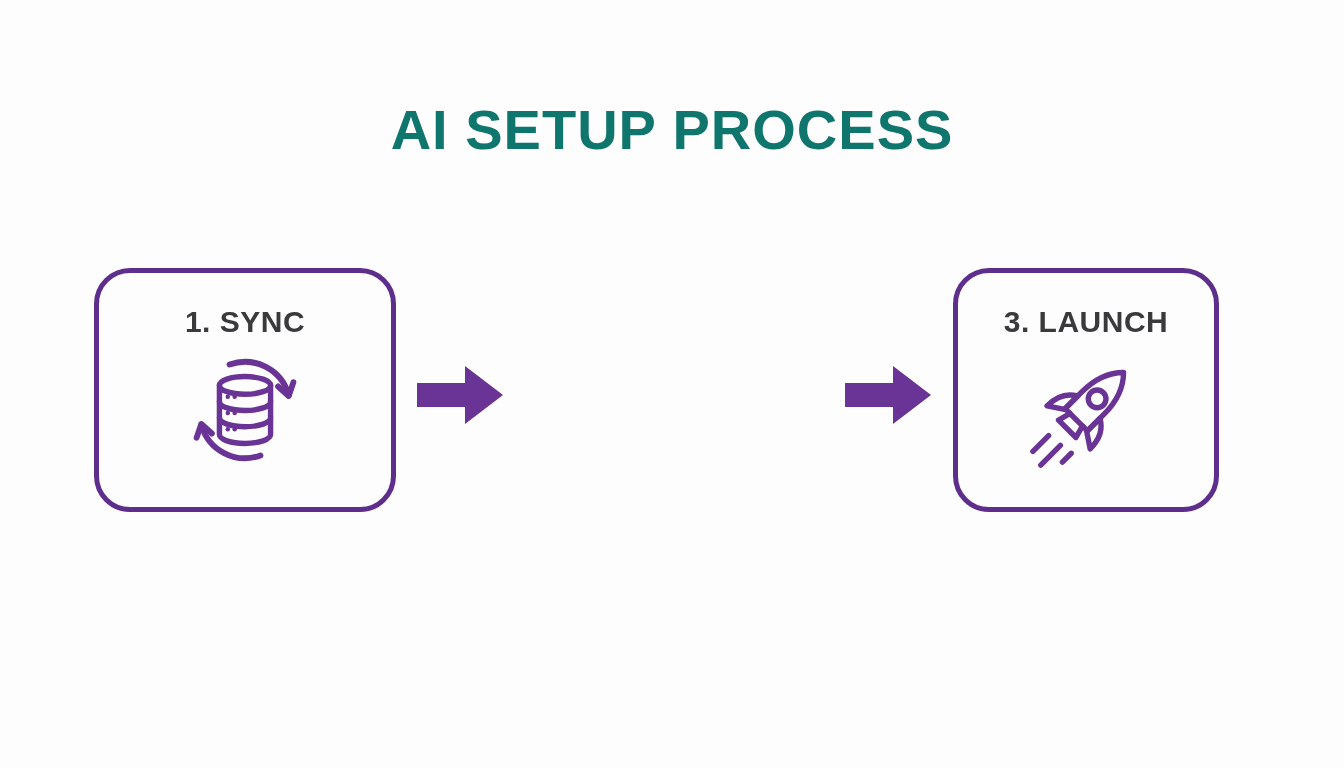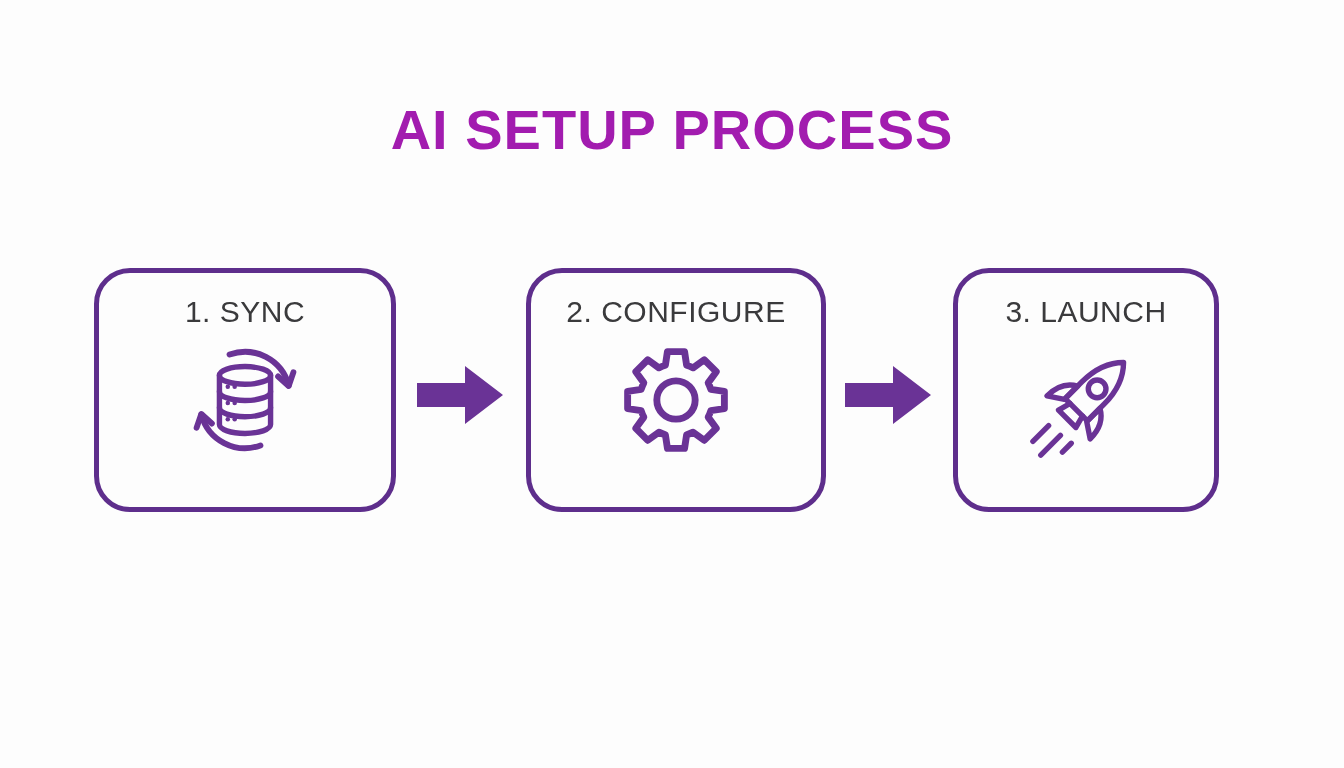--- a/index.html
+++ b/index.html
@@ -18,40 +18,40 @@
   .page-title {
     position: absolute;
     top: 98px;
     left: 0;
     width: 100%;
     text-align: center;
     font-size: 56px;
     line-height: 64px;
     font-weight: bold;
     letter-spacing: 1px;
-    color: #a21caf;
+    color: #0f766e;
   }
   .step-card {
     position: absolute;
     top: 268px;
     height: 244px;
     box-sizing: border-box;
     border: 5px solid #5e2e8c;
     border-radius: 36px;
     background: #fdfdfd;
     text-align: center;
   }
   .card-1 { left: 94px;  width: 302px; }
   .card-2 { left: 526px; width: 300px; }
   .card-3 { left: 953px; width: 266px; }
   .step-label {
-    margin-top: 22px;
+    margin-top: 32px;
     font-size: 30px;
     line-height: 34px;
-    font-weight: normal;
+    font-weight: bold;
     letter-spacing: 0.5px;
     color: #3a3a3c;
   }
   .step-icon {
     display: block;
     margin: 12px auto 0 auto;
   }
   .icon-stroke {
     fill: none;
     stroke: #6a3396;
@@ -102,37 +102,20 @@
         <path d="M75.7 106.2 A46 46 0 0 1 15.6 74.9"></path>
         <path d="M26.3 83.9 L15.6 74.3 L10.8 88.1"></path>
       </g>
     </svg>
   </div>
 
   <svg class="flow-arrow arrow-1" viewBox="0 0 86 58">
     <path d="M0 17 H48 V0 L86 29 L48 58 V41 H0 Z"></path>
   </svg>
 
-  <div class="step-card card-2">
-    <div class="step-label">2. CONFIGURE</div>
-    <svg class="step-icon" width="118" height="118" viewBox="0 0 120 120">
-      <g class="icon-stroke" stroke-width="7">
-        <path d="M49.2 24.6 L51.3 10.8 L68.7 10.8 L70.8 24.6
-                 A37 37 0 0 1 77.4 27.3 L88.7 19.1 L101 31.3 L92.7 42.6
-                 A37 37 0 0 1 95.4 49.2 L109.2 51.3 L109.2 68.7 L95.4 70.8
-                 A37 37 0 0 1 92.7 77.4 L101 88.7 L88.7 101 L77.4 92.7
-                 A37 37 0 0 1 70.8 95.4 L68.7 109.2 L51.3 109.2 L49.2 95.4
-                 A37 37 0 0 1 42.6 92.7 L31.3 101 L19.1 88.7 L27.3 77.4
-                 A37 37 0 0 1 24.6 70.8 L10.8 68.7 L10.8 51.3 L24.6 49.2
-                 A37 37 0 0 1 27.3 42.6 L19.1 31.3 L31.3 19.1 L42.6 27.3
-                 A37 37 0 0 1 49.2 24.6 Z"></path>
-        <circle cx="60" cy="60" r="19.5"></circle>
-      </g>
-    </svg>
-  </div>
 
   <svg class="flow-arrow arrow-2" viewBox="0 0 86 58">
     <path d="M0 17 H48 V0 L86 29 L48 58 V41 H0 Z"></path>
   </svg>
 
   <div class="step-card card-3">
     <div class="step-label">3. LAUNCH</div>
     <svg class="step-icon" width="118" height="118" viewBox="0 0 120 120">
       <g class="icon-stroke" stroke-width="5.5">
         <g transform="rotate(45 60 60)">

